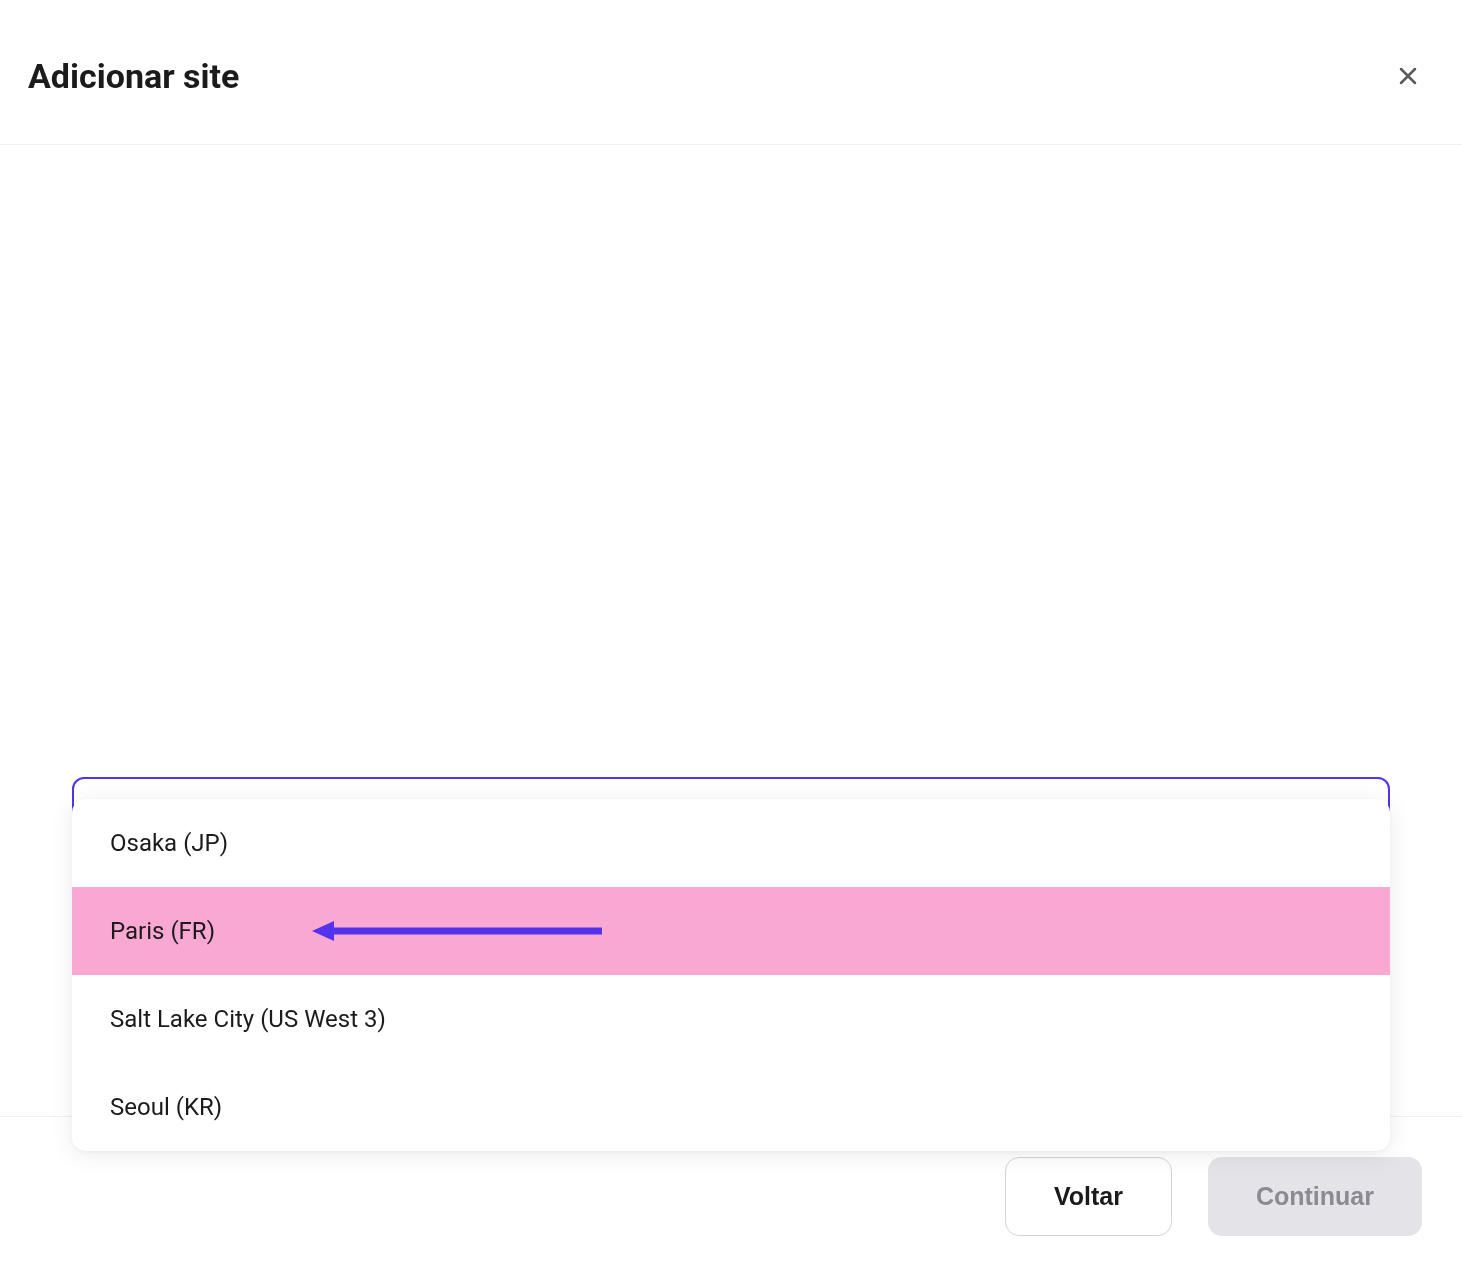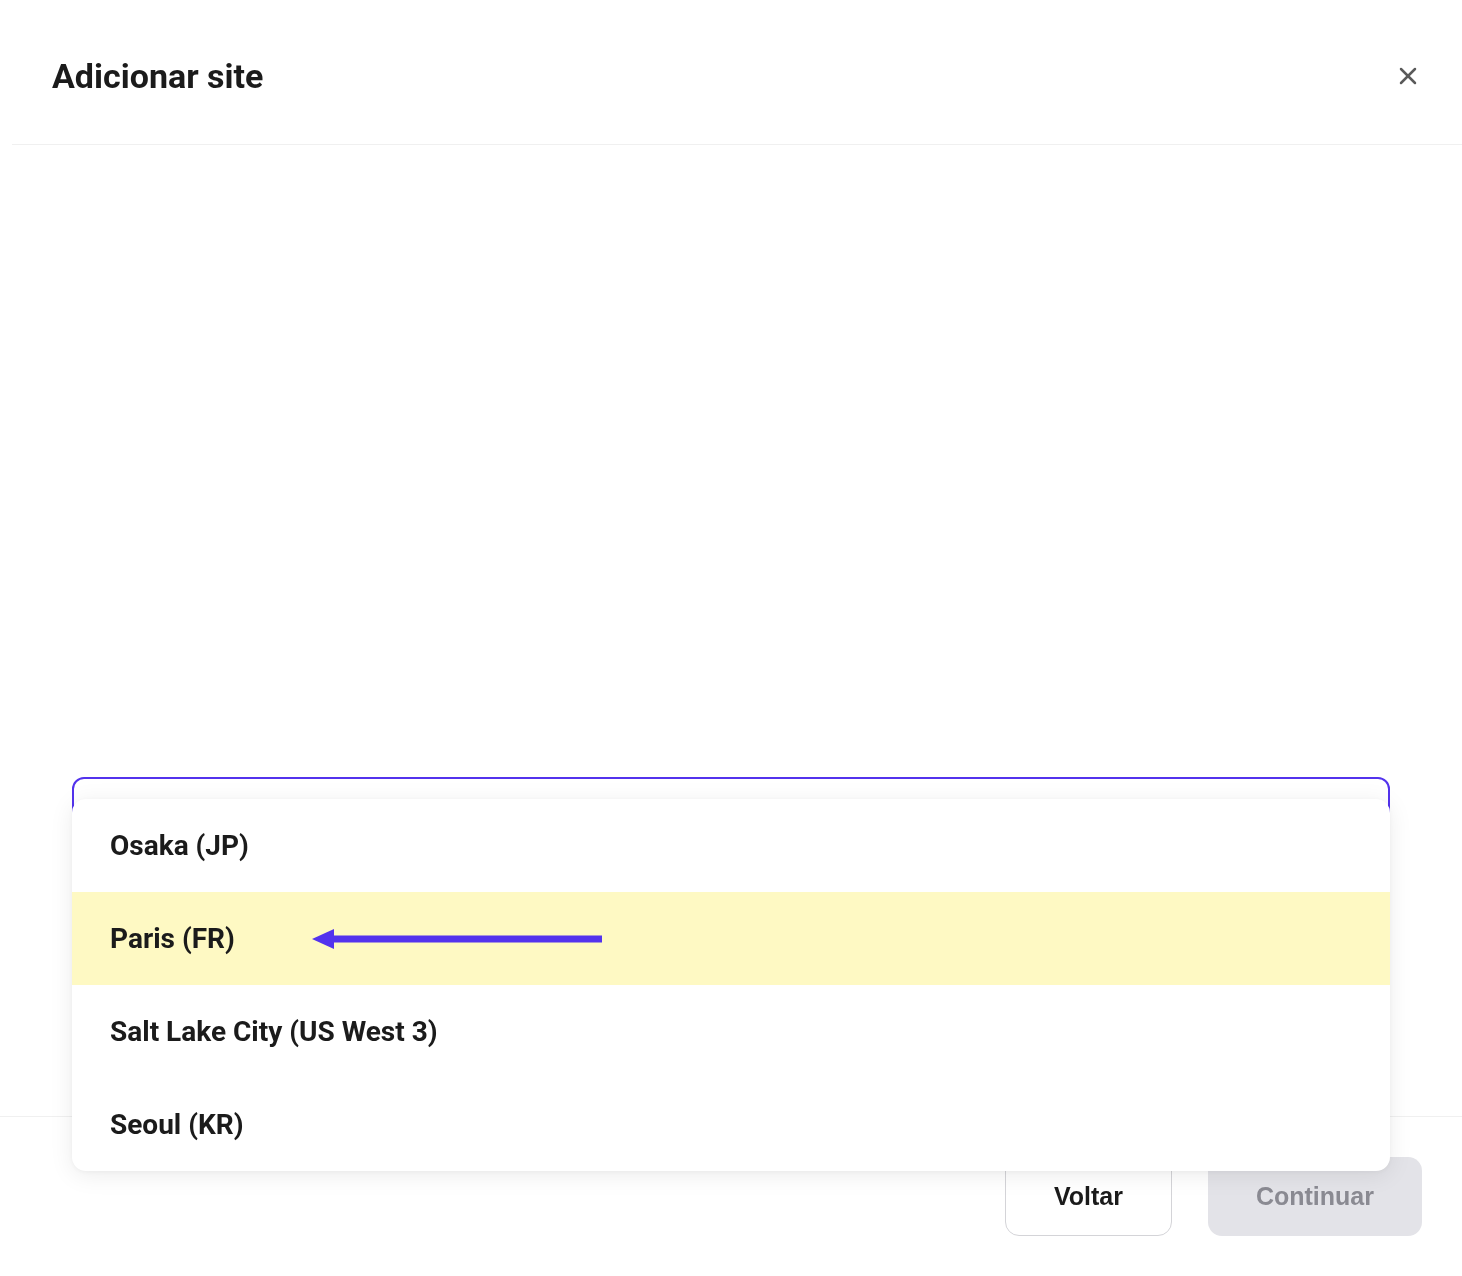--- a/index.html
+++ b/index.html
@@ -12,23 +12,22 @@
       background: #ffffff;
       width: 1462px;
       height: 1276px;
       position: relative;
       color: #1b1b1b;
     }
     .header {
       display: flex;
       justify-content: space-between;
       align-items: center;
-      padding: 56px 40px 48px 40px;
+      padding: 56px 40px 48px 28px;
       border-bottom: 1px solid #f0f0f0;
-      margin-left: 12px;
     }
     .header-title {
       font-size: 34px;
       font-weight: 700;
       color: #1b1b1b;
     }
     .close-icon {
       width: 28px;
       height: 28px;
       cursor: pointer;
@@ -51,28 +50,28 @@
       left: 72px;
       right: 72px;
       background: #ffffff;
       border-radius: 14px;
       box-shadow: 0 4px 24px rgba(0,0,0,0.08), 0 1px 4px rgba(0,0,0,0.04);
       z-index: 10;
       overflow: hidden;
     }
     .dropdown-option {
       padding: 30px 38px;
-      font-size: 28px;
-      font-weight: 700;
+      font-size: 24px;
+      font-weight: 400;
       color: #1b1b1b;
       cursor: pointer;
       position: relative;
     }
     .dropdown-option.highlighted {
-      background: #fef9c3;
+      background: #f9a8d4;
     }
     .arrow-indicator {
       position: absolute;
       left: 240px;
       top: 50%;
       transform: translateY(-50%);
       display: flex;
       align-items: center;
     }
     .arrow-indicator svg {

